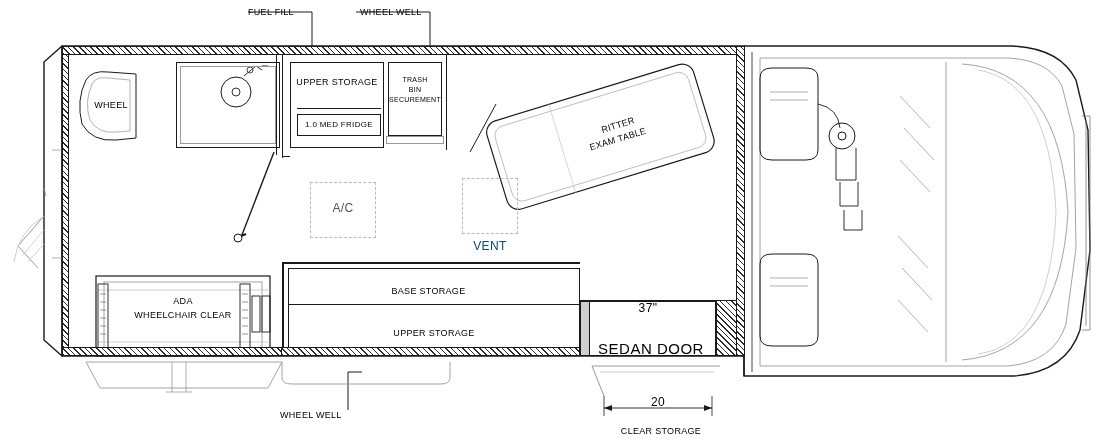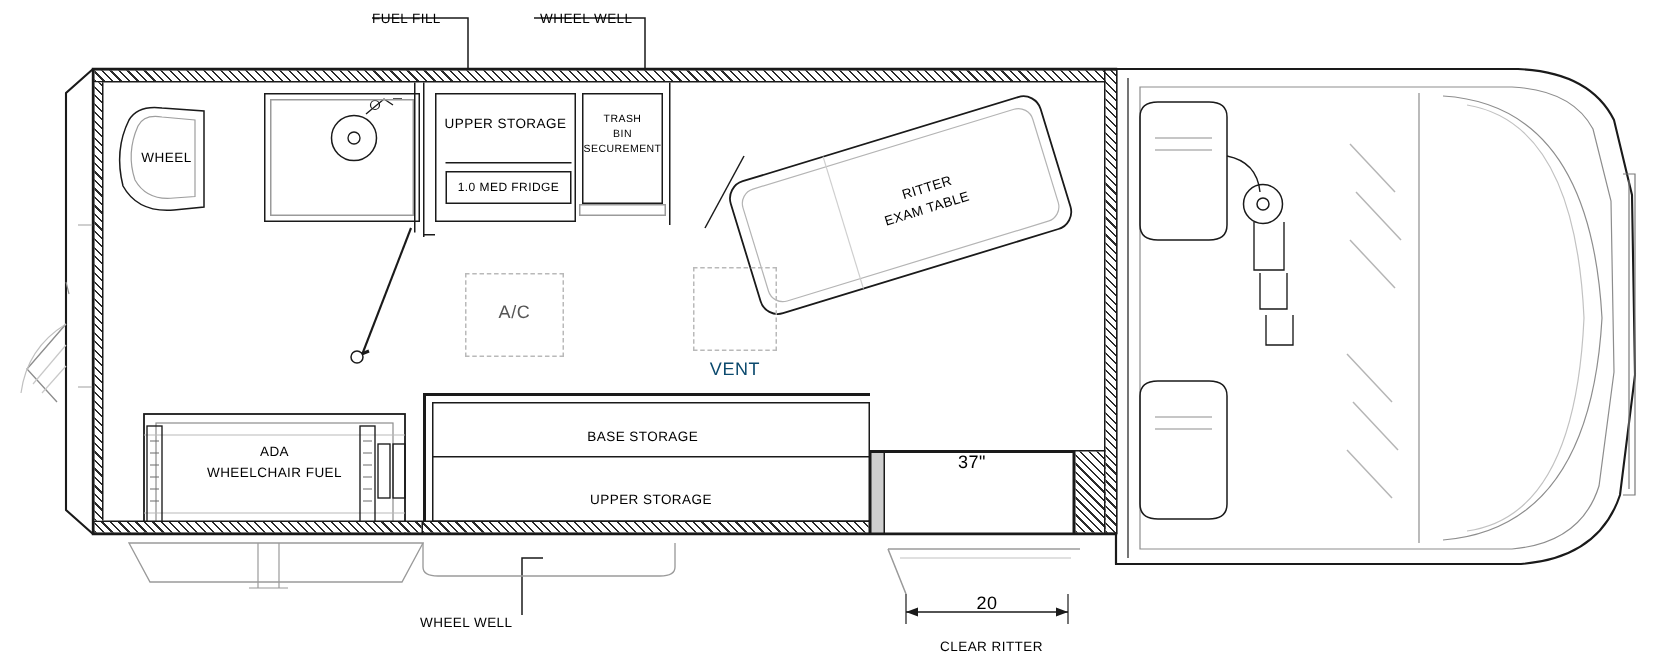--- a/index.html
+++ b/index.html
@@ -218,33 +218,34 @@
 
   <div class="box dash" style="left:462px; top:178px; width:56px; height:56px;"></div>
   <div class="lbl med" style="left:458px; top:198px; width:64px; color:#0c4a6e;margin-top:42px;">VENT</div>
 
   <div class="lbl" style="left:566px; top:120px; width:104px; transform:rotate(-17deg);">RITTER</div>
   <div class="lbl" style="left:566px; top:134px; width:104px; transform:rotate(-17deg);">EXAM TABLE</div>
 
   <div class="lbl" style="left:84px; top:100px; width:54px;">WHEEL</div>
 
   <div class="lbl" style="left:118px; top:296px; width:130px;">ADA</div>
-  <div class="lbl" style="left:112px; top:310px; width:142px;">WHEELCHAIR FUEL</div>
+  <div class="lbl" style="left:112px; top:310px; width:142px;">WHEELCHAIR CLEAR</div>
 
   <div class="box" style="left:288px; top:268px; width:292px; height:80px;"></div>
   <div class="ln h" style="left:288px; top:304px; width:292px;"></div>
   <div class="lbl" style="left:288px; top:286px; width:281px;">BASE STORAGE</div>
   <div class="lbl" style="left:288px; top:328px; width:292px;">UPPER STORAGE</div>
   <div class="ln v" style="left:282px; top:262px; height:86px; width:2px; background:#1a1a1a;"></div>
   <div class="ln h" style="left:282px; top:262px; width:298px; height:2px; background:#1a1a1a;"></div>
 
   <div class="grayfill" style="left:580px; top:300px; width:136px; height:56px; background:#ffffff;"></div>
   <div class="grayfill" style="left:580px; top:300px; width:10px; height:56px; background:#cfcfcf;"></div>
   <div class="ln h" style="left:580px; top:300px; width:136px; height:2px; background:#1a1a1a;"></div>
+  <div class="lbl big" style="left:586px; top:340px; width:130px;">SEDAN DOOR</div>
   <div class="lbl med" style="left:616px; top:302px; width:64px;">37"</div>
   <div class="lbl med" style="left:626px; top:396px; width:64px;">20</div>
 
   <div class="lbl" style="left:248px; top:7px; width:70px; text-align:left;">FUEL FILL</div>
   <div class="lbl" style="left:360px; top:7px; width:90px; text-align:left;">WHEEL WELL</div>
   <div class="lbl" style="left:280px; top:410px; width:90px; text-align:left;">WHEEL WELL</div>
-  <div class="lbl" style="left:608px; top:426px; width:106px;">CLEAR RITTER</div>
+  <div class="lbl" style="left:608px; top:426px; width:106px;">CLEAR STORAGE</div>
 
 </div>
 
 </body></html>

